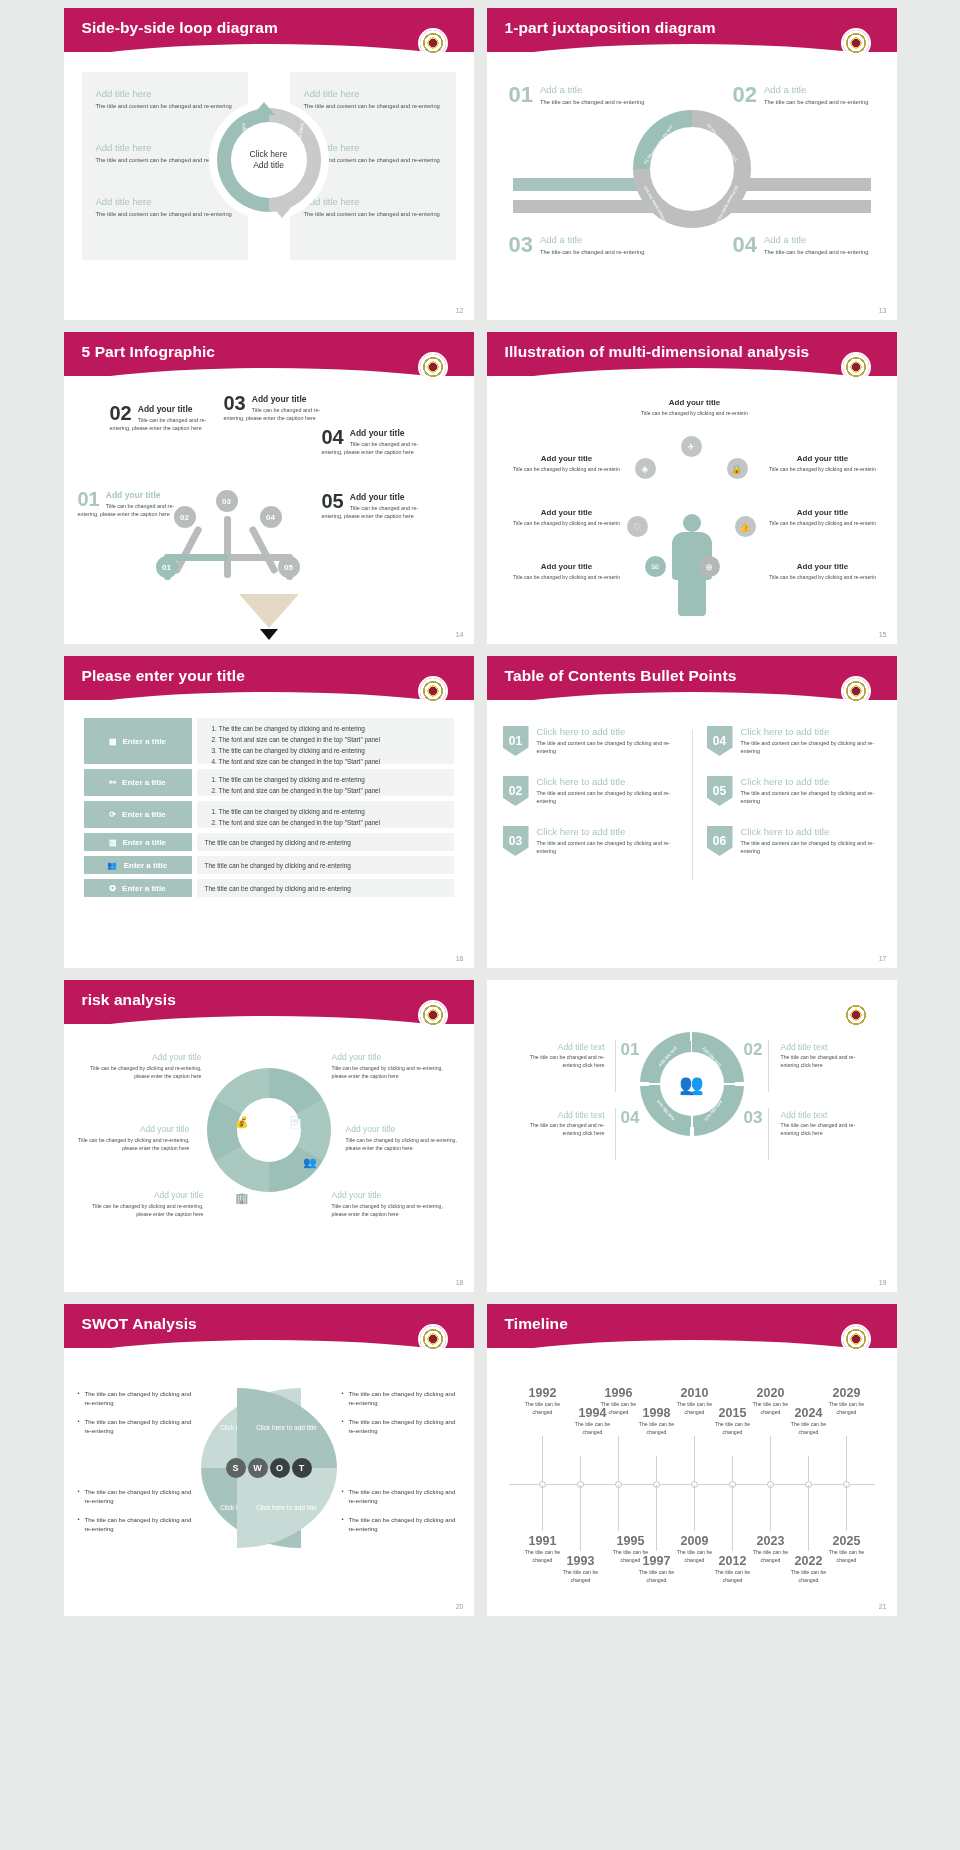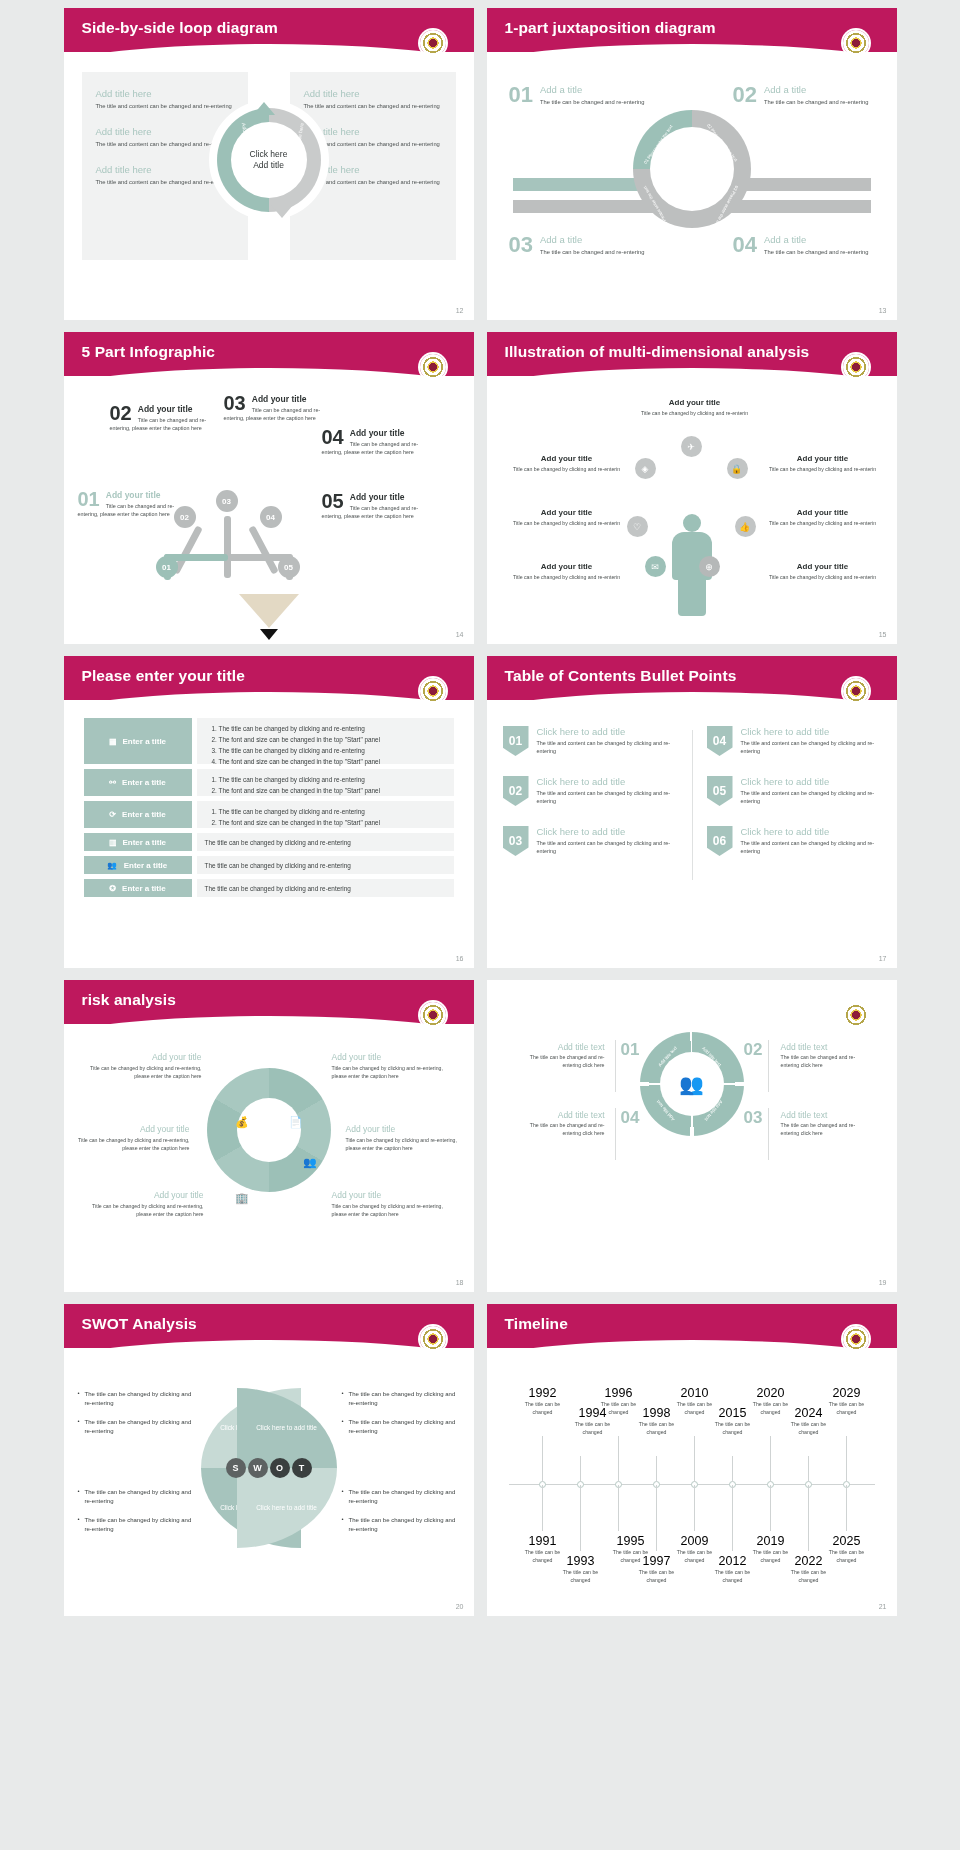--- a/index.html
+++ b/index.html
@@ -60,21 +60,21 @@
   }
   .body { position:relative; height: 268px; }
   .ttl { font-size: 9.5px; color:#a9c6bf; font-weight:normal; margin-bottom:3px; }
   .desc { font-size: 5.8px; color:#4b5050; line-height: 1.55; }
   .num-lg { font-size: 22px; font-weight:bold; color:#a9c6bf; line-height:1; }
 
   
   .s12-panel { position:absolute; top:20px; width:166px; height:188px; background:#f1f2f2; }
   .s12-left { left: 18px; }
   .s12-right { right: 18px; }
-  .s12-item { padding: 0 14px; margin-bottom: 15px; }
+  .s12-item { padding: 8px 14px; margin-bottom: 15px; }
   .s12-item:first-child { padding-top: 16px; }
   .ring-wrap { position:absolute; left:50%; top:48px; transform:translateX(-50%); width:120px; height:120px; }
   .ring-outer { position:absolute; inset:0; border-radius:50%; background:#fff; }
   .ring-c { position:absolute; left:8px; top:8px; width:104px; height:104px; border-radius:50%;
             background: conic-gradient(#c9cbcb 0deg 180deg, #9cc0b7 180deg 360deg); }
   .ring-hole { position:absolute; left:26px; top:26px; width:68px; height:68px; border-radius:50%;
                background:#fff; box-shadow:0 0 0 4px #fff; display:flex; align-items:center;
                justify-content:center; flex-direction:column; }
   .ring-hole span { font-size:8.5px; color:#2f3434; line-height:1.35; }
   .arrow-t { position:absolute; left:44px; top:2px; width:0;height:0;
@@ -179,21 +179,21 @@
   .swot-center { position:absolute; left:50%; top:50%; transform:translate(-50%,-50%);
                  display:flex; z-index:6;}
   .swot-center div { width:20px;height:20px;border-radius:50%;color:#fff;font-size:9px;font-weight:bold;
                      display:flex;align-items:center;justify-content:center; margin:0 1px;}
 
   
   .tl-line { position:absolute; height:1px; background:#cfd3d3; }
   .tl-dot { position:absolute; width:7px;height:7px;border-radius:50%;background:#fff;border:1.5px solid #b6c9c4;}
   .tl-stick { position:absolute; width:1px; background:#cfd3d3;}
   .tl-item { position:absolute; width:56px; text-align:center; }
-  .tl-item .y { font-size:12.5px; font-weight:normal; color:#000000; line-height:1.2;}
+  .tl-item .y { font-size:12.5px; font-weight:bold; color:#737373; line-height:1.2;}
   .tl-item .d { font-size:5.2px; color:#4b5050; line-height:1.5; }
 </style>
 </head>
 <body>
 
 <div class="grid">
 
   <div class="slide">
     <div class="hdr">
       <h2>Side-by-side loop diagram</h2>
@@ -738,21 +738,21 @@
       </div>
       <div class="tl-item" style="left:116px;top:186px;">
         <div class="y">1995</div>
         <div class="d">The title can be changed</div>
       </div>
       <div class="tl-item" style="left:180px;top:186px;">
         <div class="y">2009</div>
         <div class="d">The title can be changed</div>
       </div>
       <div class="tl-item" style="left:256px;top:186px;">
-        <div class="y">2019</div>
+        <div class="y">2023</div>
         <div class="d">The title can be changed</div>
       </div>
       <div class="tl-item" style="left:332px;top:186px;">
         <div class="y">2025</div>
         <div class="d">The title can be changed</div>
       </div>
 
       <div class="tl-item" style="left:66px;top:206px;">
         <div class="y">1993</div>
         <div class="d">The title can be changed</div>

